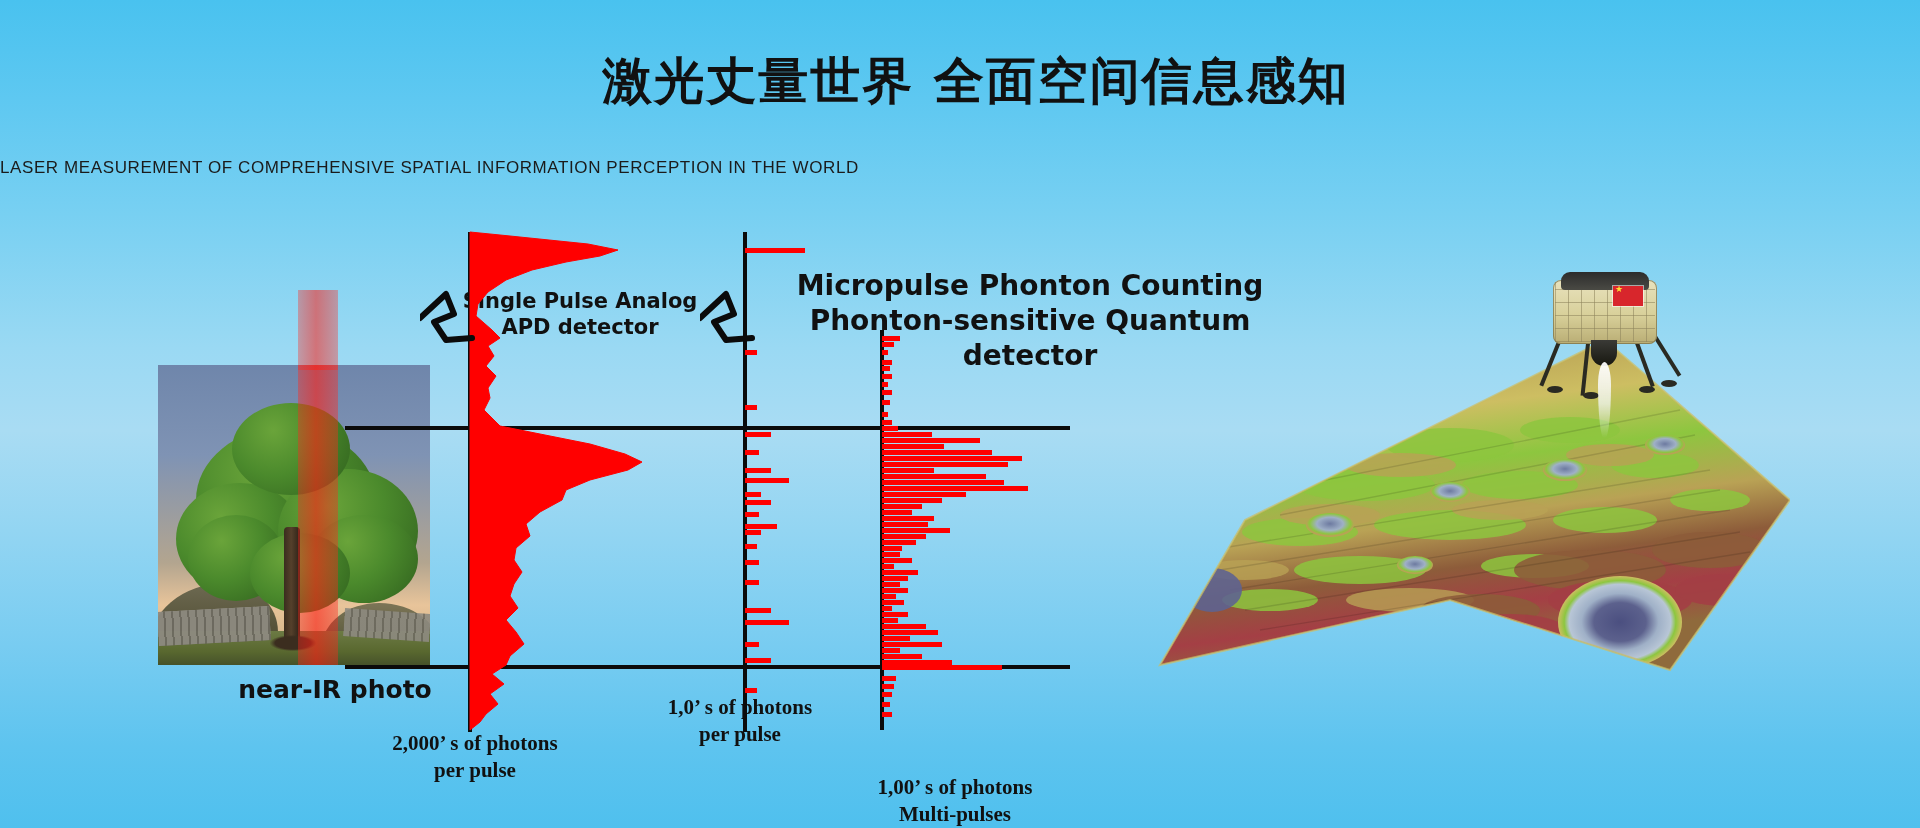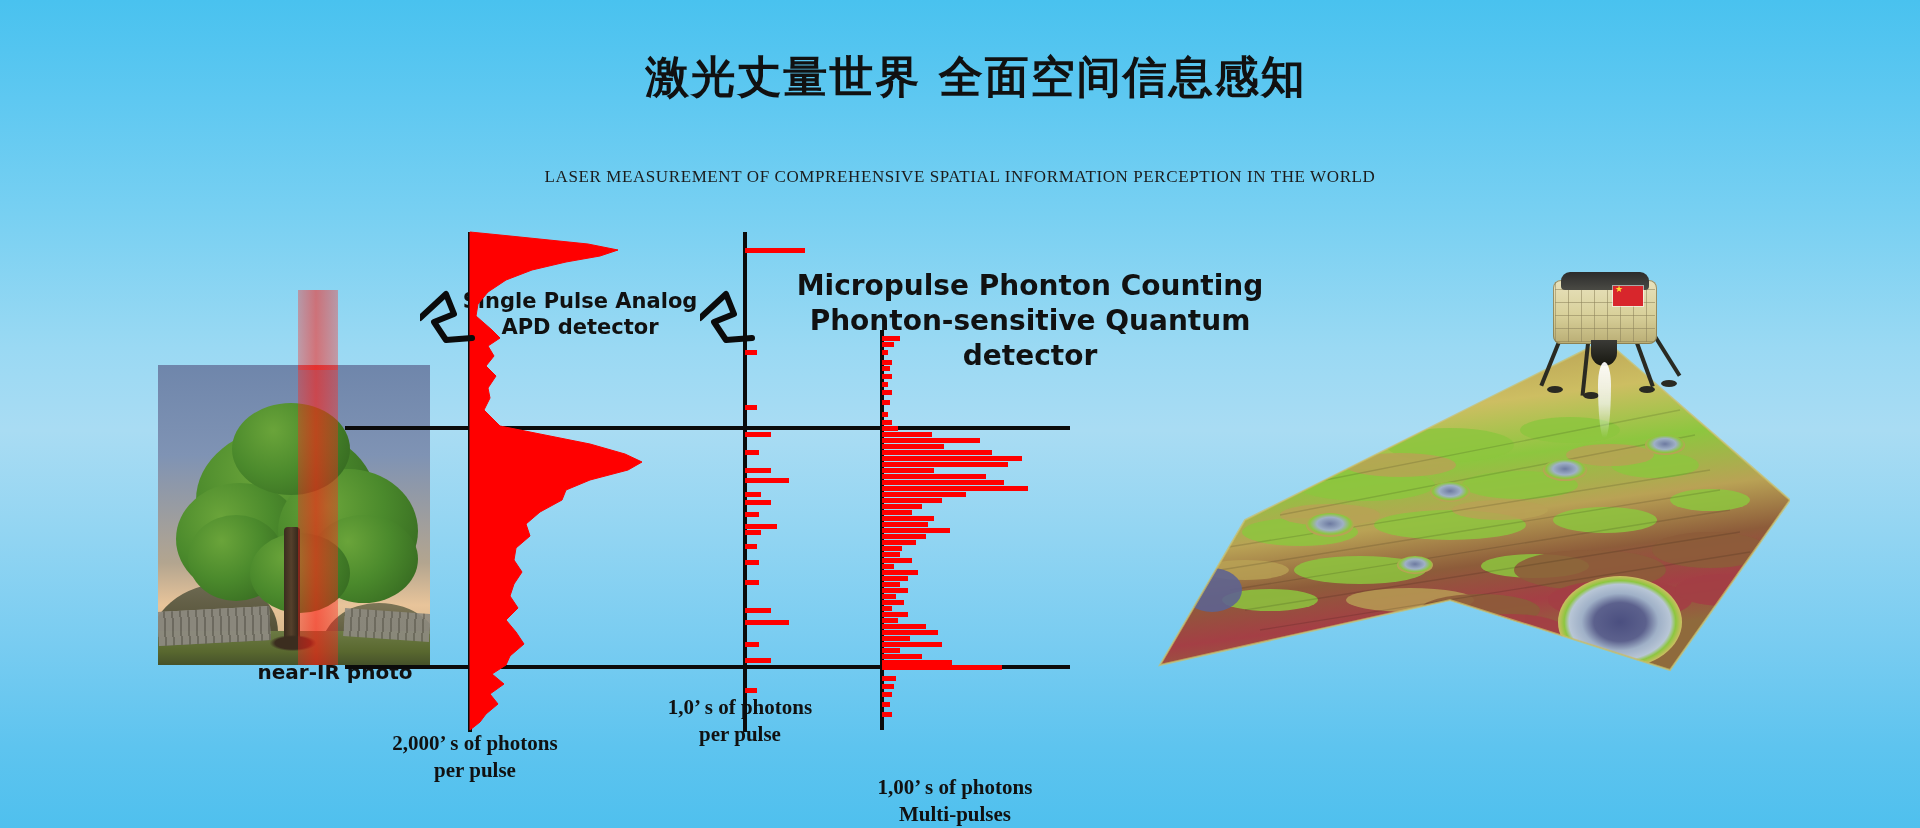--- a/index.html
+++ b/index.html
@@ -18,43 +18,43 @@
       #93d5f2 64%,
       #78ccf1 78%,
       #5ec4ef 90%,
       #4fc0ee 100%);
     overflow:hidden;
   }
 
   
   #title{
     position:absolute;left:0;right:0;top:48px;text-align:center;
-    font-size:44px;font-weight:bold;color:#111;letter-spacing:2px;
+    font-size:50px;font-weight:bold;color:#111;letter-spacing:2px;
     font-family:"DejaVu Sans","Liberation Sans",sans-serif;
     white-space:nowrap;
     padding-left:32px;
   }
   #subtitle{
-    position:absolute;left:0;right:0;top:167px;text-align:center;
+    position:absolute;left:0;right:0;top:158px;
     font-size:17px;color:#1b1b1b;letter-spacing:.6px;
-    font-family:Liberation Serif, serif;
+    font-family:Liberation Sans, sans-serif;
     white-space:nowrap;
   }
 
   
   .lbl{
     position:absolute;color:#111;font-weight:bold;
     font-family:"DejaVu Sans","Liberation Sans",sans-serif;
     line-height:1.25;text-align:center;white-space:pre-line;
   }
 
   #transmit-label{left:238px;top:218px;width:200px;font-size:22px;}
   #apd-label{left:435px;top:288px;width:290px;font-size:21px;}
   #micro-label{left:790px;top:268px;width:480px;font-size:28px;}
-  #nearir-label{left:215px;top:660px;width:240px;font-size:20px;}
+  #nearir-label{left:215px;top:674px;width:240px;font-size:25px;}
 
   .axis-caption{
     position:absolute;color:#111;font-weight:bold;font-size:21px;
     font-family:"Liberation Serif","DejaVu Serif",serif;
     text-align:center;line-height:1.3;white-space:pre-line;
   }
   #cap-1{left:340px;top:730px;width:270px;}
   #cap-2{left:625px;top:694px;width:230px;}
   #cap-3{left:840px;top:774px;width:230px;}
 

